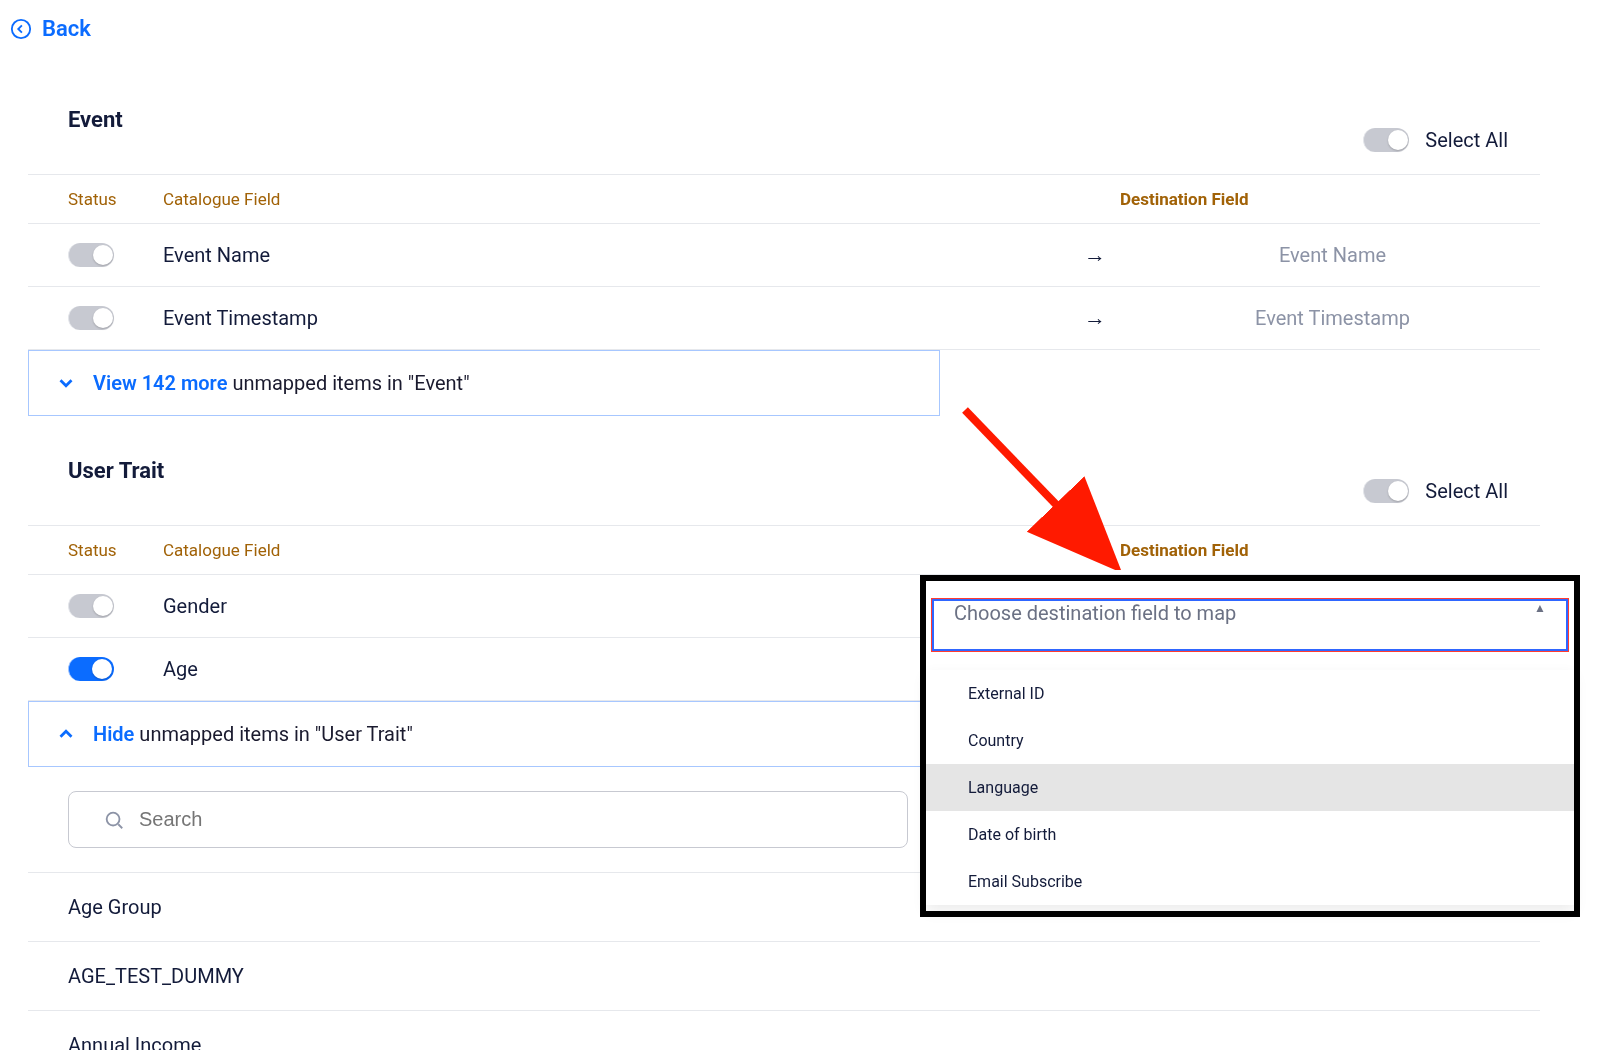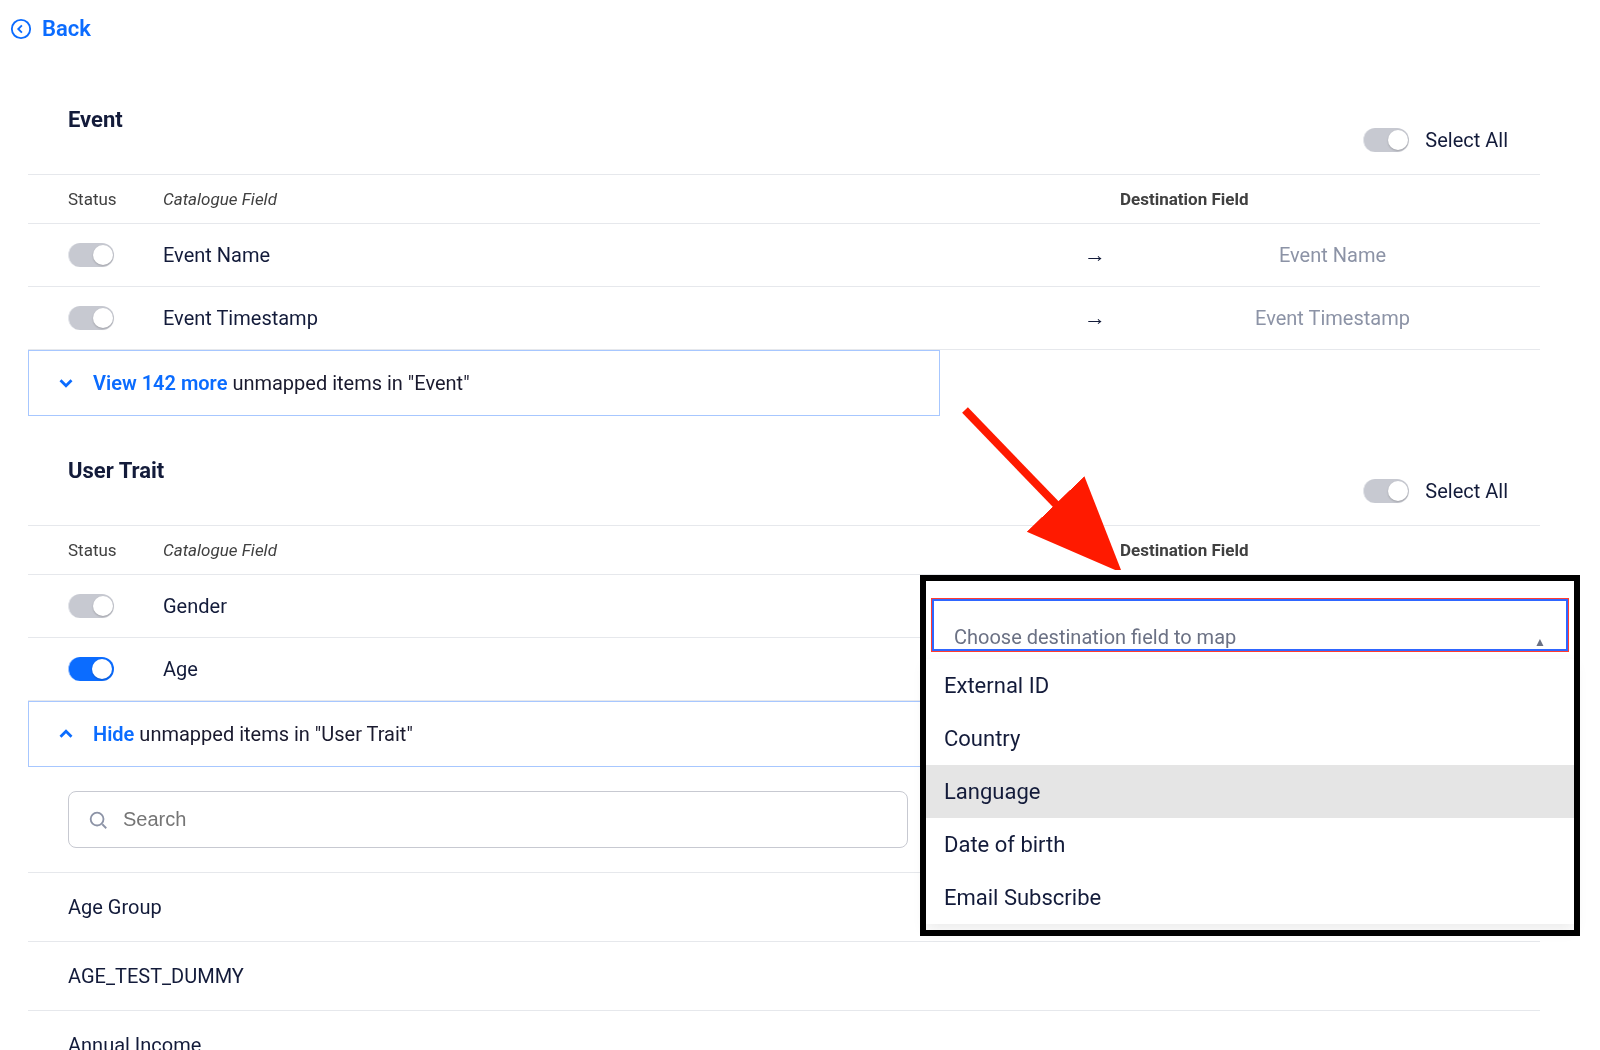--- a/index.html
+++ b/index.html
@@ -57,25 +57,25 @@
     font-size: 20px;
     color: #131b3a;
     margin-top: 41px;
   }
 
   
   .col-headers {
     display: flex;
     padding: 14px 0 14px 40px;
     font-size: 17px;
-    color: #404040;
+    color: #a16207;
     border-bottom: 1px solid #e6e8ec;
   }
   .col-status { width: 95px; }
-  .col-cat    { flex: 1; font-style: italic; }
+  .col-cat    { flex: 1; }
   .col-dest   { width: 420px; text-align: left; font-weight: bold; }
 
   
   .row {
     display: flex;
     align-items: center;
     padding: 18px 0 18px 40px;
     border-bottom: 1px solid #e6e8ec;
     font-size: 20px;
     justify-content: flex-end;
@@ -108,21 +108,21 @@
   .toggle.on { background: #0b6cff; border-left-color: #9fc4ff; }
   .toggle.on::after { right: 2px; }
   .toggle.off::after { left: 24px; }
 
   
   .search-wrap { padding: 24px 40px; border-bottom: 1px solid #e6e8ec; }
   .search-box {
     width: 840px;
     border: 1px solid #c7c9d1;
     border-radius: 8px;
-    padding: 16px 18px;
+    padding: 16px 34px;
     display: flex;
     align-items: center;
     gap: 14px;
     color: #8c93a6;
     font-size: 20px;
   }
   .search-icon { width: 22px; height: 22px; color: #8c93a6; }
   .search-box input { border: none; outline: none; font-size: 20px; flex: 1; color:#131b3a; background: transparent;}
 
   .list-item {
@@ -140,34 +140,34 @@
     top: 575px;
     width: 660px;
     padding-top: 18px;
     border: 6px solid #000;
     background: #fff;
     padding-bottom: 6px;
   }
   .combobox {
     border: 2px solid #2f66ff;
     outline: 1px solid #ff3b30;
-    margin: 0 6px 8px 6px;
+    margin: 0 6px 19px 6px;
     height: 52px;
     display: flex;
-    align-items: flex-end;
+    align-items: flex-start;
     justify-content: space-between;
     padding: 0 20px;
     color: #6b7184;
     font-size: 20px;
   }
   .combobox .tri { color:#6b7184; font-size: 12px; }
   .options { box-shadow: 0 6px 14px rgba(0,0,0,.08); }
   .option {
-    padding: 14px 18px;
-    font-size: 22px;
+    padding: 14px 42px;
+    font-size: 16px;
     color: #131b3a;
     cursor: pointer;
   }
   .option.hover { background: #e5e5e5; }
 
   
   .red-arrow {
     position: absolute;
     left: 955px;
     top: 400px;

